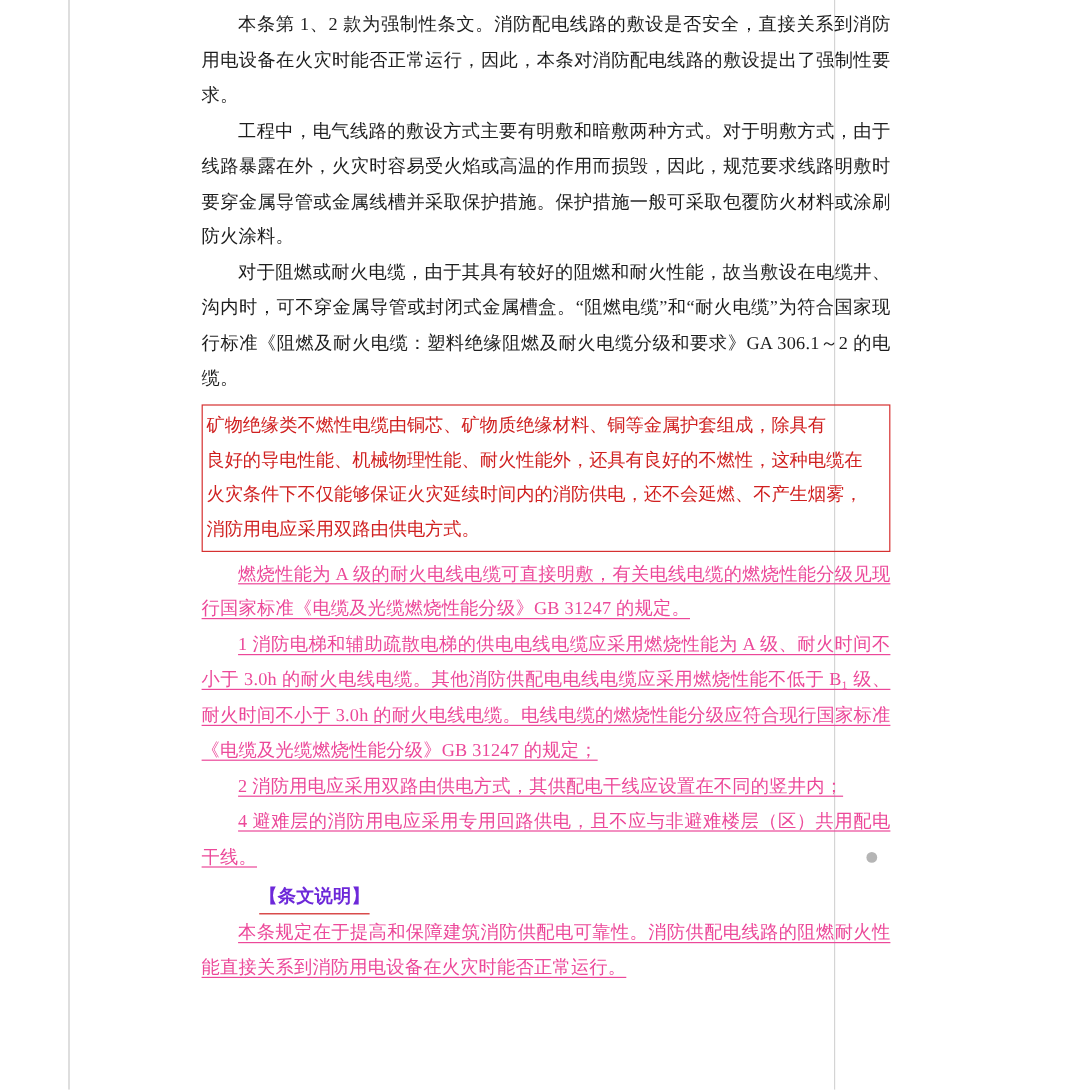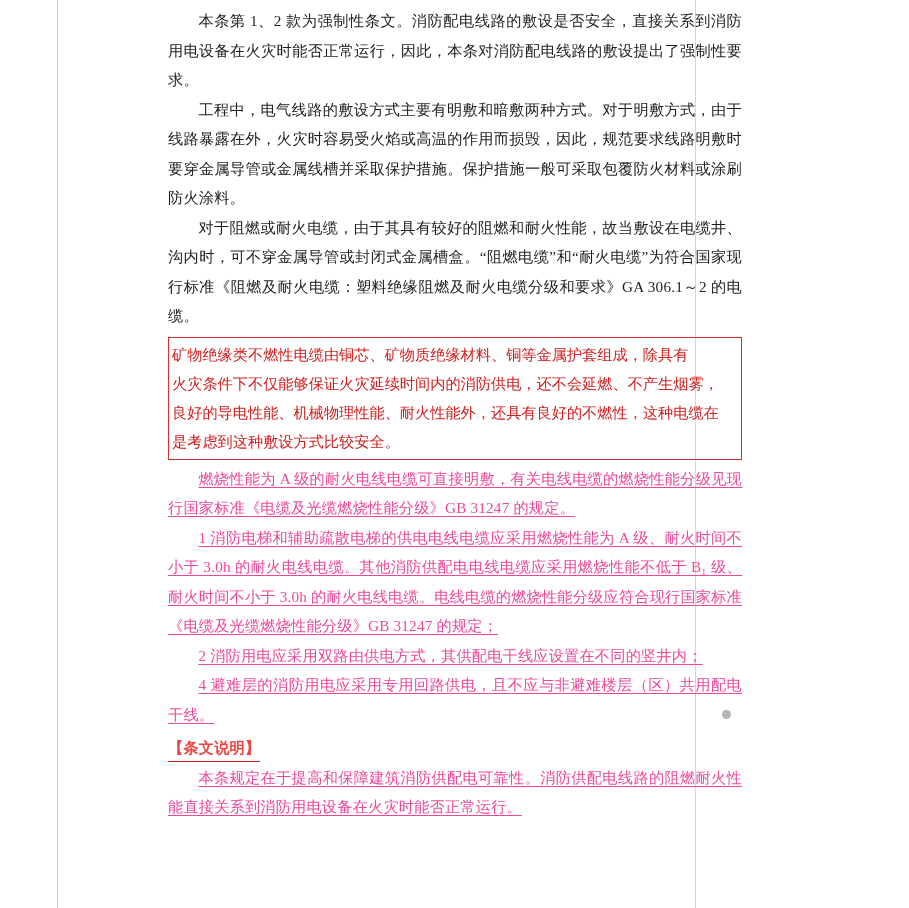--- a/index.html
+++ b/index.html
@@ -77,49 +77,50 @@
     padding: 2px 4px 3px 3px;
     margin: 6px 0 4px 0;
     display: block;
     line-height: 29px;
     font-size: 15.2px;
     text-align: justify;
     text-justify: inter-ideograph;
   }
   .boxed .ln { display: block; }
   .explain {
-    color: #ef4444;
+    color: #6d28d9;
     font-weight: bold;
     border-bottom: 1.5px solid #d02020;
     display: inline-block;
     line-height: 26px;
     font-size: 15.2px;
+    margin-left: 48px;
   }
   .explain-wrap { margin-top: 4px; }
 </style>
 </head>
 <body>
 
 <div id="page">
 
   <div class="gutter-left"></div>
   <div class="gutter-right"></div>
   <div class="scroll-dot"></div>
 
   <div id="content">
 
     <p class="indent black">本条第 1、2 款为强制性条文。消防配电线路的敷设是否安全，直接关系到消防用电设备在火灾时能否正常运行，因此，本条对消防配电线路的敷设提出了强制性要求。</p>
     <p class="indent black">工程中，电气线路的敷设方式主要有明敷和暗敷两种方式。对于明敷方式，由于线路暴露在外，火灾时容易受火焰或高温的作用而损毁，因此，规范要求线路明敷时要穿金属导管或金属线槽并采取保护措施。保护措施一般可采取包覆防火材料或涂刷防火涂料。</p>
     <p class="indent black">对于阻燃或耐火电缆，由于其具有较好的阻燃和耐火性能，故当敷设在电缆井、沟内时，可不穿金属导管或封闭式金属槽盒。“阻燃电缆”和“耐火电缆”为符合国家现行标准《阻燃及耐火电缆：塑料绝缘阻燃及耐火电缆分级和要求》GA 306.1～2 的电缆。</p>
 
     <div class="boxed">
       <span class="ln">矿物绝缘类不燃性电缆由铜芯、矿物质绝缘材料、铜等金属护套组成，除具有</span>
+      <span class="ln">良好的导电性能、机械物理性能、耐火性能外，还具有良好的不燃性，这种电缆在</span>
       <span class="ln">火灾条件下不仅能够保证火灾延续时间内的消防供电，还不会延燃、不产生烟雾，</span>
-      <span class="ln">良好的导电性能、机械物理性能、耐火性能外，还具有良好的不燃性，这种电缆在</span>
-      <span class="ln">是考虑到这种敷设方式比较安全。</span>
+      <span class="ln">消防用电应采用双路由供电方式。</span>
     </div>
 
     <p class="indent red-under">燃烧性能为 A 级的耐火电线电缆可直接明敷，有关电线电缆的燃烧性能分级见现行国家标准《电缆及光缆燃烧性能分级》GB 31247 的规定。</p>
     <p class="indent red-under">1  消防电梯和辅助疏散电梯的供电电线电缆应采用燃烧性能为 A 级、耐火时间不小于 3.0h 的耐火电线电缆。其他消防供配电电线电缆应采用燃烧性能不低于 B₁ 级、耐火时间不小于 3.0h 的耐火电线电缆。电线电缆的燃烧性能分级应符合现行国家标准《电缆及光缆燃烧性能分级》GB 31247 的规定；</p>
     <p class="indent red-under">2  消防用电应采用双路由供电方式，其供配电干线应设置在不同的竖井内；</p>
     <p class="indent red-under">4  避难层的消防用电应采用专用回路供电，且不应与非避难楼层（区）共用配电干线。</p>
 
     <p class="explain-wrap">
       <span class="explain">【条文说明】</span>
     </p>

